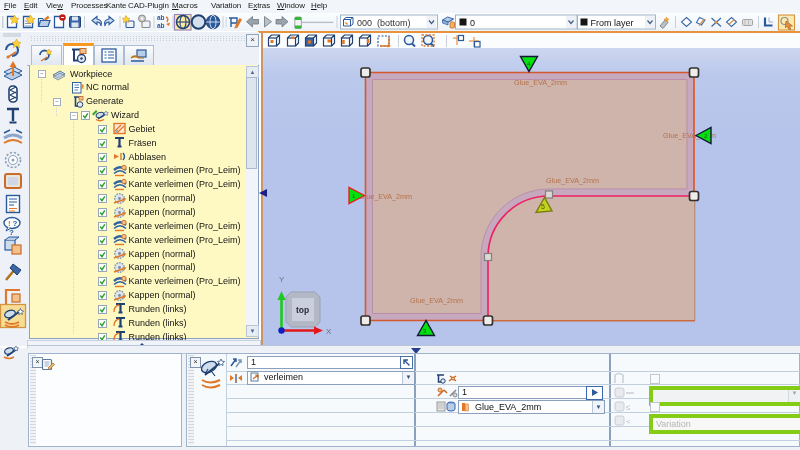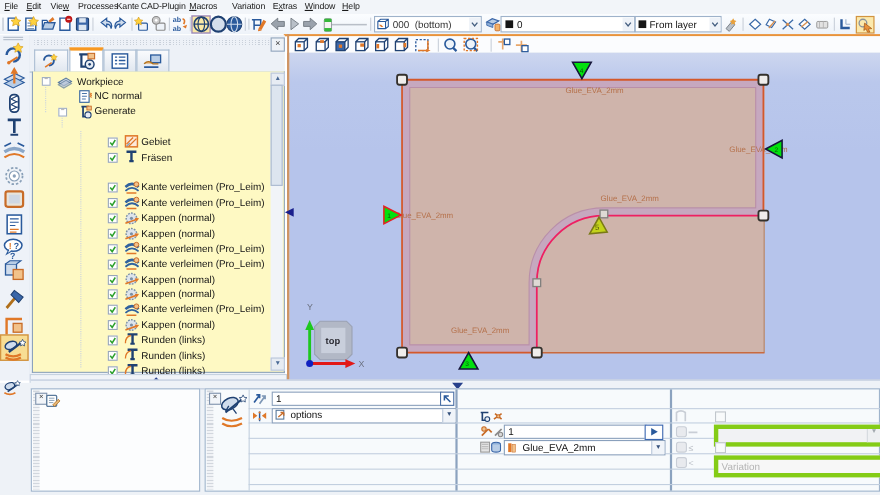--- a/index.html
+++ b/index.html
@@ -300,20 +300,36 @@
         </div>
       <div class="trow" style="top:29.70px">
           <span class="exp" style="left:23px;top:3px">−</span>
           <svg width="13" height="13" style="position:absolute;left:41px;top:0px">
             <path d="M3,2 h7 M4.5,2 v9 h3" fill="none" stroke="#1f4172" stroke-width="1.6"></path>
             <circle cx="9" cy="9.5" r="2.8" fill="#e6ecf4" stroke="#1f4172" stroke-width="1"></circle>
             <rect x="8" y="1.5" width="4" height="3.5" fill="#f2c28a" stroke="#c86c28" stroke-width="0.8"></rect>
           </svg>
           <span style="position:absolute;left:56px;top:1.5px">Generate</span>
         </div>
+      <div class="trow" style="top:43.55px">
+          <span class="exp" style="left:40px;top:3px">−</span>
+          <span class="cb" style="left:51px;top:2.5px">
+            <svg width="7" height="7">
+              <path d="M1.2,3.5 l1.8,2.2 2.8,-4.4" fill="none" stroke="#2ca02c" stroke-width="1.4"></path>
+            </svg>
+          </span>
+          <svg width="19" height="13" style="position:absolute;left:61px;top:0px">
+            <path d="M1,5 l4,-4 1.5,1.5 -4,4z" fill="#3aa33a"></path>
+            <ellipse cx="9" cy="6" rx="4" ry="2.5" fill="#cfdcec" stroke="#1f4172" transform="rotate(-20 9 6)"></ellipse>
+            <path d="M7,10 l9,-6" stroke="#1f4172" stroke-width="1.5"></path>
+            <polygon points="15,2 15.7,3.5 17.3,3.7 16.2,4.8 16.4,6.4 15,5.6 13.6,6.4 13.8,4.8 12.7,3.7 14.3,3.5" fill="#fff" stroke="#1f4172" stroke-width="0.5"></polygon>
+            <path d="M5,10.5 q4,2.5 8,0" fill="none" stroke="#e07828" stroke-width="1.3"></path>
+          </svg>
+          <span style="position:absolute;left:81px;top:1.5px">Wizard</span>
+        </div>
       <div class="trow" style="top:57.40px">
           <span class="cb" style="left:68px;top:2.5px">
             <svg width="7" height="7">
               <path d="M1.2,3.5 l1.8,2.2 2.8,-4.4" fill="none" stroke="#2ca02c" stroke-width="1.4"></path>
             </svg>
           </span>
           <svg width="13" height="13" style="position:absolute;left:83px;top:0px">
             <rect x="1" y="1.5" width="11" height="10" fill="#fde9d9" stroke="#e07828" stroke-width="1.4"></rect>
             <path d="M2,9 l6,-6 M4,11 l7,-7" stroke="#e07828" stroke-width="1.2"></path>
             <path d="M2,11 l3,-3" stroke="#8aa0b8" stroke-width="1.2"></path>
@@ -324,20 +340,33 @@
           <span class="cb" style="left:68px;top:2.5px">
             <svg width="7" height="7">
               <path d="M1.2,3.5 l1.8,2.2 2.8,-4.4" fill="none" stroke="#2ca02c" stroke-width="1.4"></path>
             </svg>
           </span>
           <svg width="13" height="13" style="position:absolute;left:83px;top:0px">
             <path d="M2,2 h9 M6.5,2 v8" stroke="#1f4172" stroke-width="2.2"></path>
             <path d="M4.5,10.5 h4" stroke="#1f4172" stroke-width="2"></path>
           </svg>
           <span style="position:absolute;left:98.5px;top:1.5px">Fräsen</span>
+        </div>
+      <div class="trow" style="top:85.10px">
+          <span class="cb" style="left:68px;top:2.5px">
+            <svg width="7" height="7">
+              <path d="M1.2,3.5 l1.8,2.2 2.8,-4.4" fill="none" stroke="#2ca02c" stroke-width="1.4"></path>
+            </svg>
+          </span>
+          <svg width="14" height="13" style="position:absolute;left:83px;top:0px">
+            <polygon points="1,4 6,6.5 1,9" fill="#e07828"></polygon>
+            <path d="M8,3 v7" stroke="#e07828" stroke-width="1.4"></path>
+            <path d="M10,3 q3,3.5 0,7" fill="none" stroke="#2a5a9c" stroke-width="1.4"></path>
+          </svg>
+          <span style="position:absolute;left:98.5px;top:1.5px">Abblasen</span>
         </div>
       <div class="trow" style="top:98.95px">
           <span class="cb" style="left:68px;top:2.5px">
             <svg width="7" height="7">
               <path d="M1.2,3.5 l1.8,2.2 2.8,-4.4" fill="none" stroke="#2ca02c" stroke-width="1.4"></path>
             </svg>
           </span>
           <svg width="15" height="13" style="position:absolute;left:83px;top:0px">
             <path d="M1,6 q6,-5.5 12,0" fill="none" stroke="#30629e" stroke-width="2.4"></path>
             <path d="M1,9.5 q6,-5.5 12,0" fill="none" stroke="#30629e" stroke-width="1.6"></path>
@@ -705,21 +734,21 @@
         <path d="M7,2 v9" stroke="#2a5a9c" stroke-width="1.3"></path>
         <polygon points="13,3 9,6 13,9" fill="#e07828"></polygon>
         <circle cx="7" cy="3" r="1" fill="#e07828"></circle>
           <circle cx="7" cy="9" r="1" fill="#e07828"></circle>
       </svg>
       <div class="field" style="left:60px;top:17px;width:166px;height:11.5px;line-height:11.5px">
         <svg width="11" height="10" style="vertical-align:-2px;margin-left:2px">
             <rect x="1" y="1" width="7" height="8" fill="#fff" stroke="#5a7a9c"></rect>
             <path d="M3,7 l5,-4 M8,3 h-3 M8,3 v3" stroke="#c86c28" stroke-width="1.2" fill="none"></path>
           </svg>
-        <span style="position:absolute;left:16px">options</span>
+        <span style="position:absolute;left:16px">verleimen</span>
         <div class="darr">▼</div>
       </div>
 
       <svg width="24" height="13" style="position:absolute;left:249px;top:18px">
         <path d="M1,3 h7 M2.5,3 v7 h3" fill="none" stroke="#1f4172" stroke-width="1.5"></path>
         <circle cx="7" cy="9" r="2.2" fill="#e6ecf4" stroke="#1f4172"></circle>
         <path d="M13,9 l7,-5 M14,4 l6,5" stroke="#c86c28" stroke-width="1.5"></path>
         <circle cx="17" cy="6.5" r="1.5" fill="#f2c28a" stroke="#c86c28"></circle>
       </svg>
 

